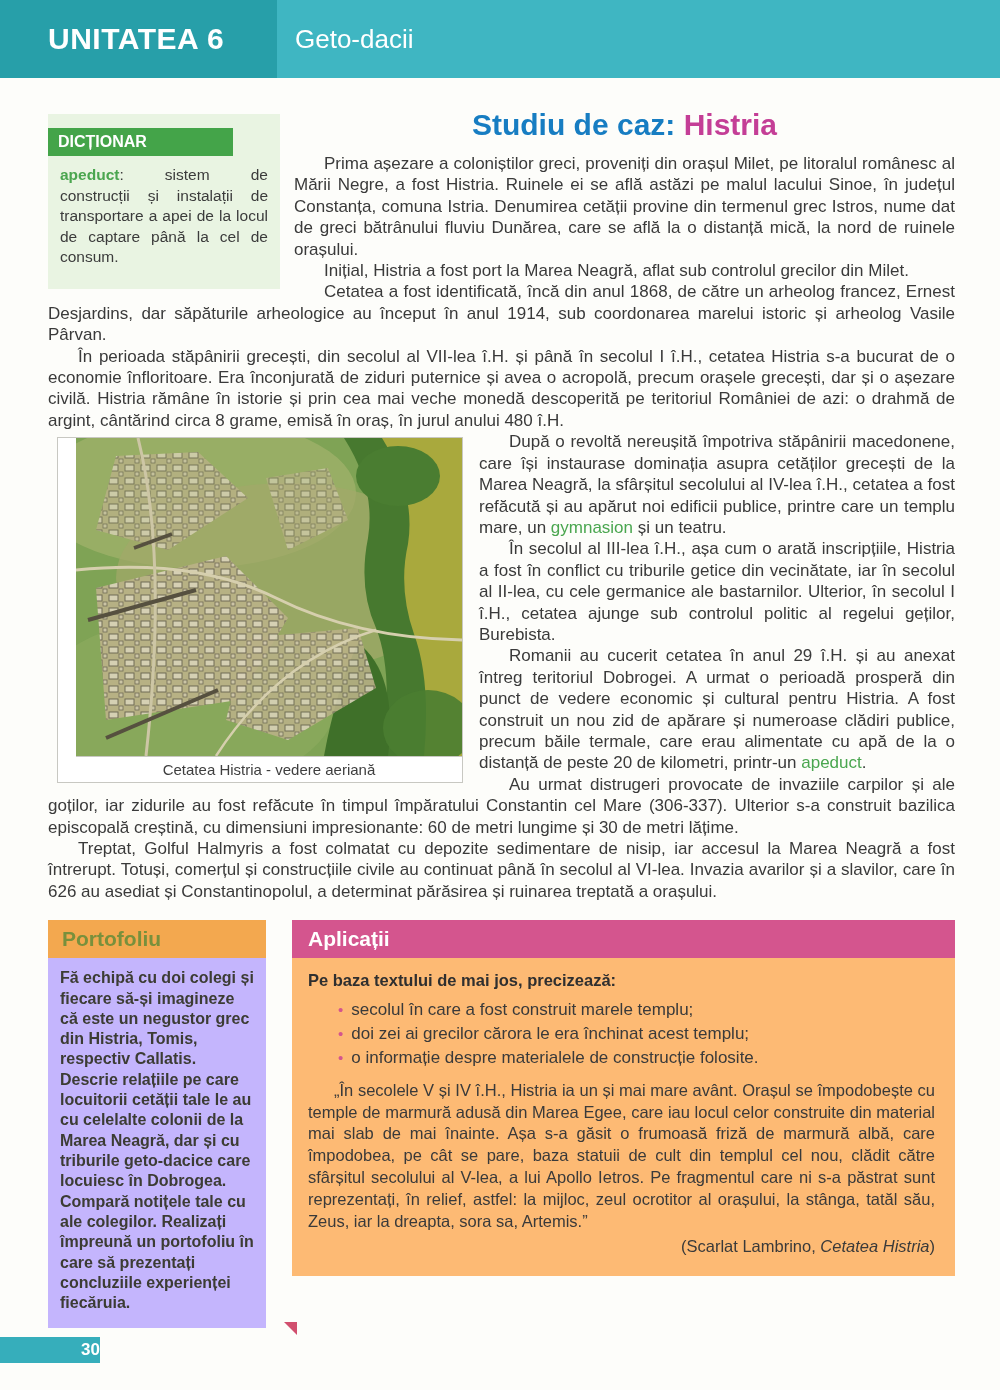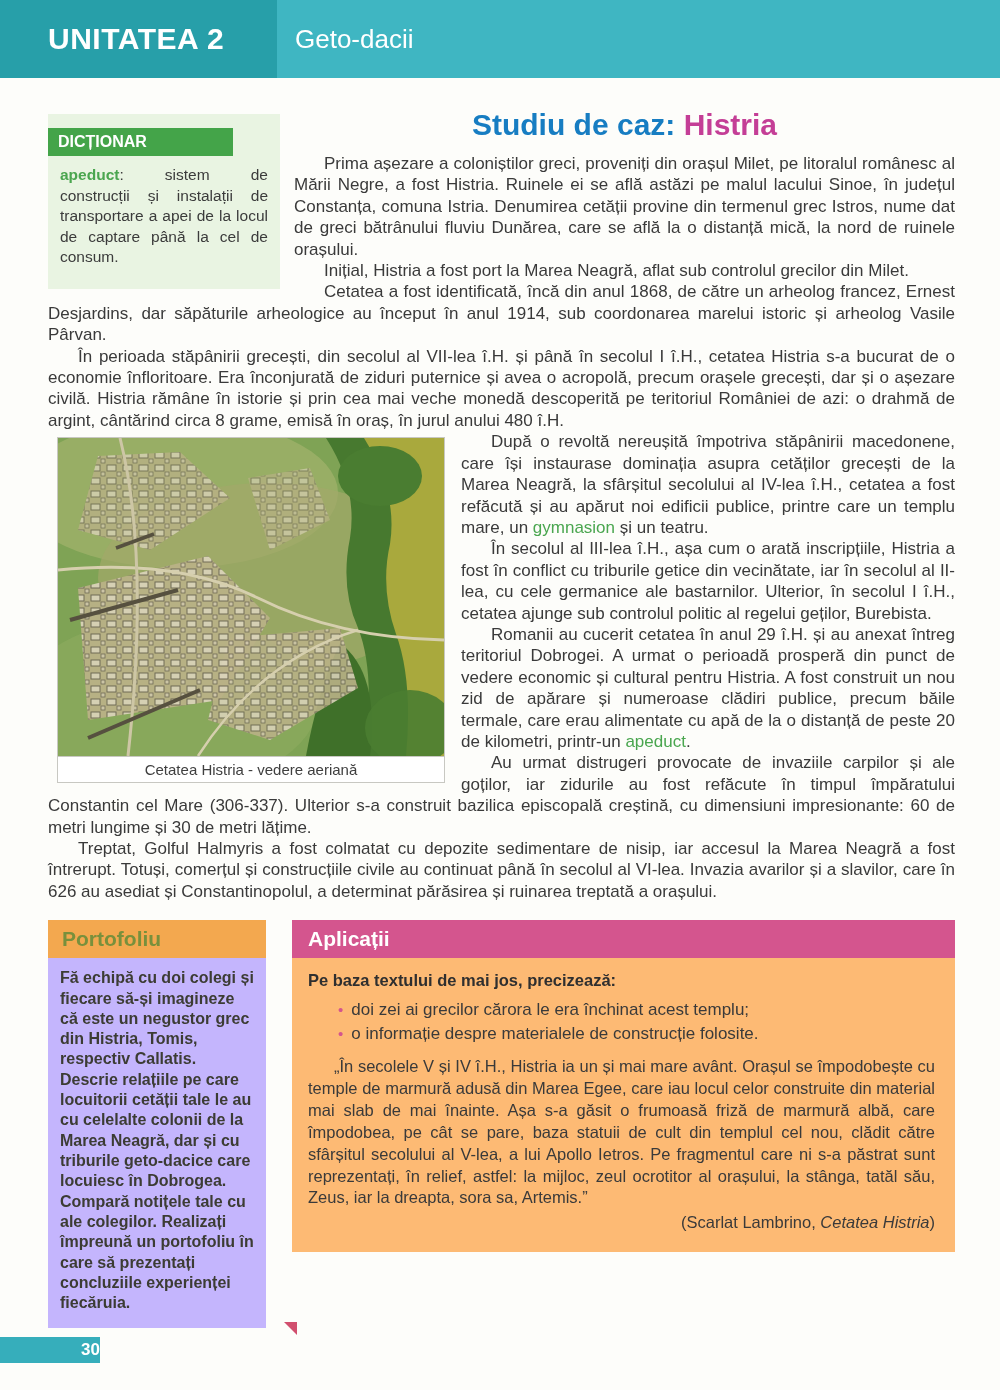--- a/index.html
+++ b/index.html
@@ -32,21 +32,21 @@
   .dict-entry { margin:0 0 9px 0; }
   .term { color:#4aa64f; }
   .dict-term { color:#4aa64f; font-weight:bold; }
   
   .cs-title { text-align:center; font-size:30px; font-weight:bold; margin:0 0 12px 0; line-height:1.1; }
   .cs-title .blue { color:#177dc2; }
   .cs-title .magenta { color:#c43e96; }
   
   .bp { font-size:17px; line-height:1.26; text-align:justify; text-indent:30px; margin:0; }
   
-  .aerial { float:left; width:386px; margin:6px 16px 6px 9px; border:1px solid #c8c8c2; background:#fff; }
+  .aerial { float:left; width:386px; margin:6px 16px 6px 9px; border:1px solid #c8c8c2; background:#fff;padding-left:18px; }
   .aerial svg { display:block; }
   .aerial figcaption {
     border-top:1px solid #c8c8c2; font-size:15px; color:#3f3f3f;
     text-align:center; padding:4px 0;
   }
   
   .boxes { display:flex; gap:26px; padding-top:18px; clear:both; align-items:flex-start; }
   .portfolio { width:218px; flex:none; background:#c4b5fd; }
   .portfolio-header { background:#f3a84f; padding:7px 14px; font-size:21px; font-weight:bold; color:#78903c; }
   .portfolio-body { padding:10px 12px 14px 12px; font-size:16px; font-weight:bold; line-height:1.27; color:#3c3c34; }
@@ -71,21 +71,21 @@
     color:#fff; font-weight:bold; font-size:17px;
     display:flex; align-items:center; justify-content:flex-end;
   }
 </style>
 </head>
 <body>
 
 <div class="page">
 
   <header class="band">
-    <div class="band-left">UNITATEA 2</div>
+    <div class="band-left">UNITATEA 6</div>
     <div class="band-right">Geto-dacii</div>
   </header>
 
   <main class="content">
     <section class="flow">
 
       <aside class="dict">
         <div class="dict-header">DICȚIONAR</div>
         <div class="dict-body">
           <p class="dict-entry"><span class="dict-term">apeduct</span><span>: sistem de construcții și instalații de transportare a apei de la locul de captare până la cel de consum.</span></p>
@@ -148,20 +148,21 @@
       <div class="portfolio">
         <div class="portfolio-header">Portofoliu</div>
         <div class="portfolio-body">Fă echipă cu doi colegi și fiecare să-și imagineze că este un negustor grec din Histria, Tomis, respectiv Callatis. Descrie relațiile pe care locuitorii cetății tale le au cu celelalte colonii de la Marea Neagră, dar și cu triburile geto-dacice care locuiesc în Dobrogea. Compară notițele tale cu ale colegilor. Realizați împreună un portofoliu în care să prezentați concluziile experienței fiecăruia.</div>
       </div>
 
       <div class="applications">
         <div class="app-header">Aplicații</div>
         <div class="app-body">
           <p class="app-intro">Pe baza textului de mai jos, precizează:</p>
           <ul class="app-list">
+            <li>secolul în care a fost construit marele templu;</li>
             <li>doi zei ai grecilor cărora le era închinat acest templu;</li>
             <li>o informație despre materialele de construcție folosite.</li>
           </ul>
           <p class="quote">„În secolele V și IV î.H., Histria ia un și mai mare avânt. Orașul se împodobește cu temple de marmură adusă din Marea Egee, care iau locul celor construite din material mai slab de mai înainte. Așa s-a găsit o frumoasă friză de marmură albă, care împodobea, pe cât se pare, baza statuii de cult din templul cel nou, clădit către sfârșitul secolului al V-lea, a lui Apollo Ietros. Pe fragmentul care ni s-a păstrat sunt reprezentați, în relief, astfel: la mijloc, zeul ocrotitor al orașului, la stânga, tatăl său, Zeus, iar la dreapta, sora sa, Artemis.”</p>
           <p class="attribution"><span>(Scarlat Lambrino, </span><span class="src">Cetatea Histria</span><span>)</span></p>
         </div>
       </div>
     </section>
   </main>
 

